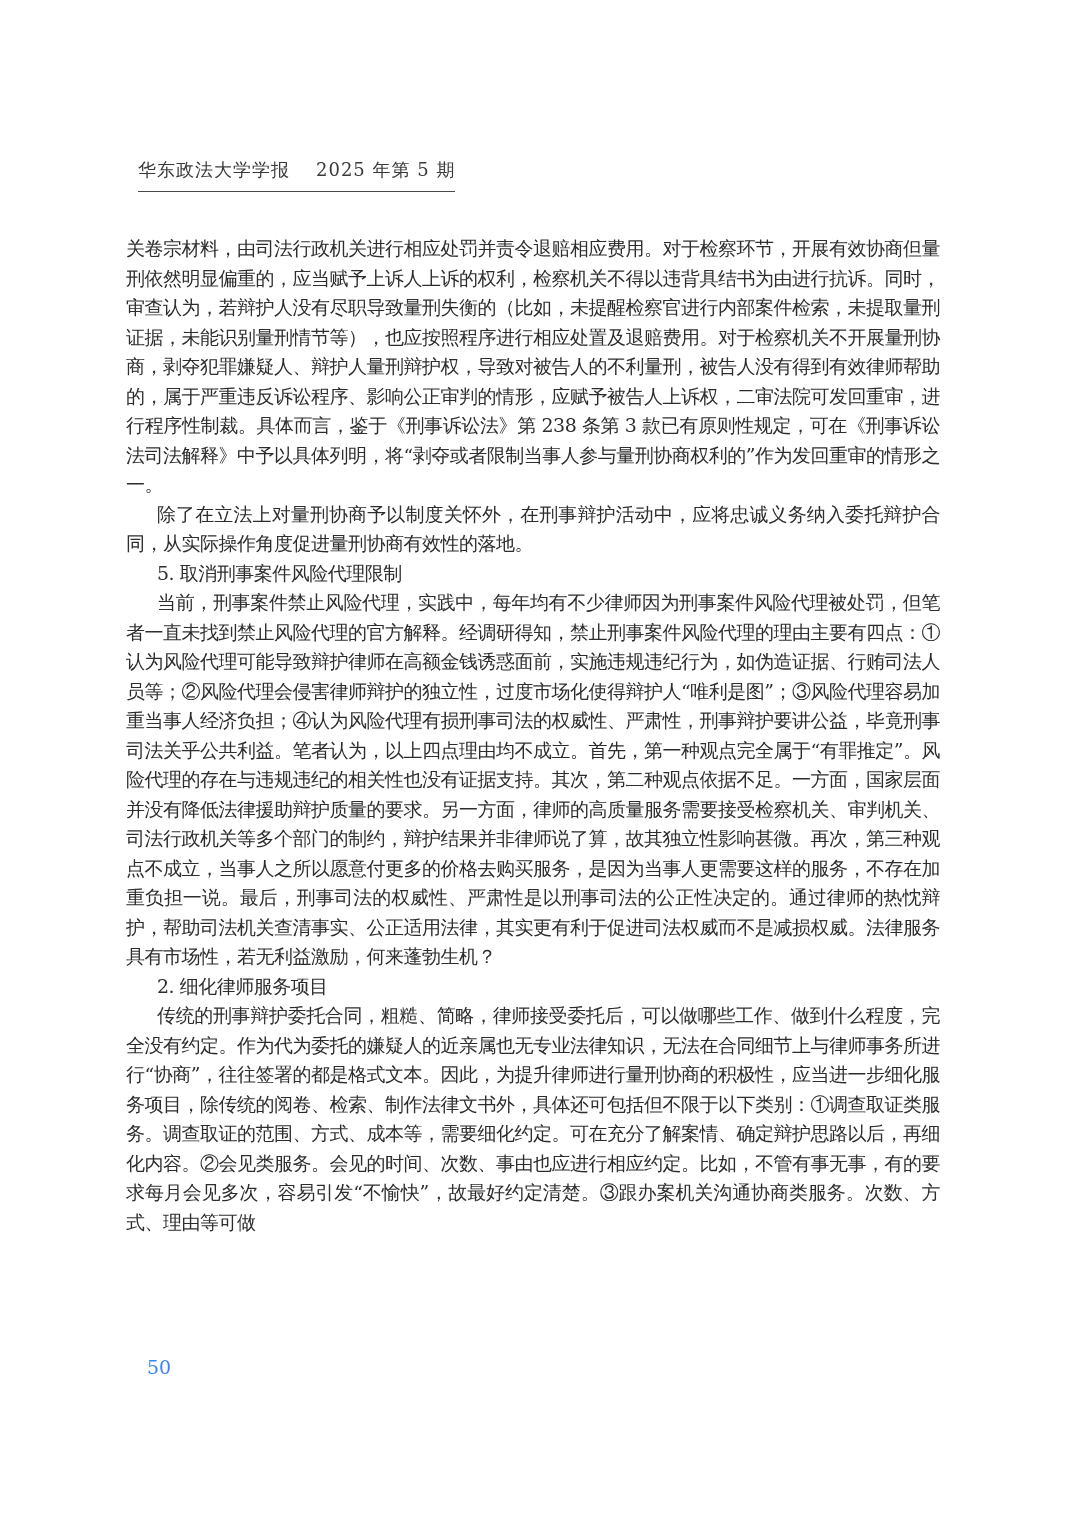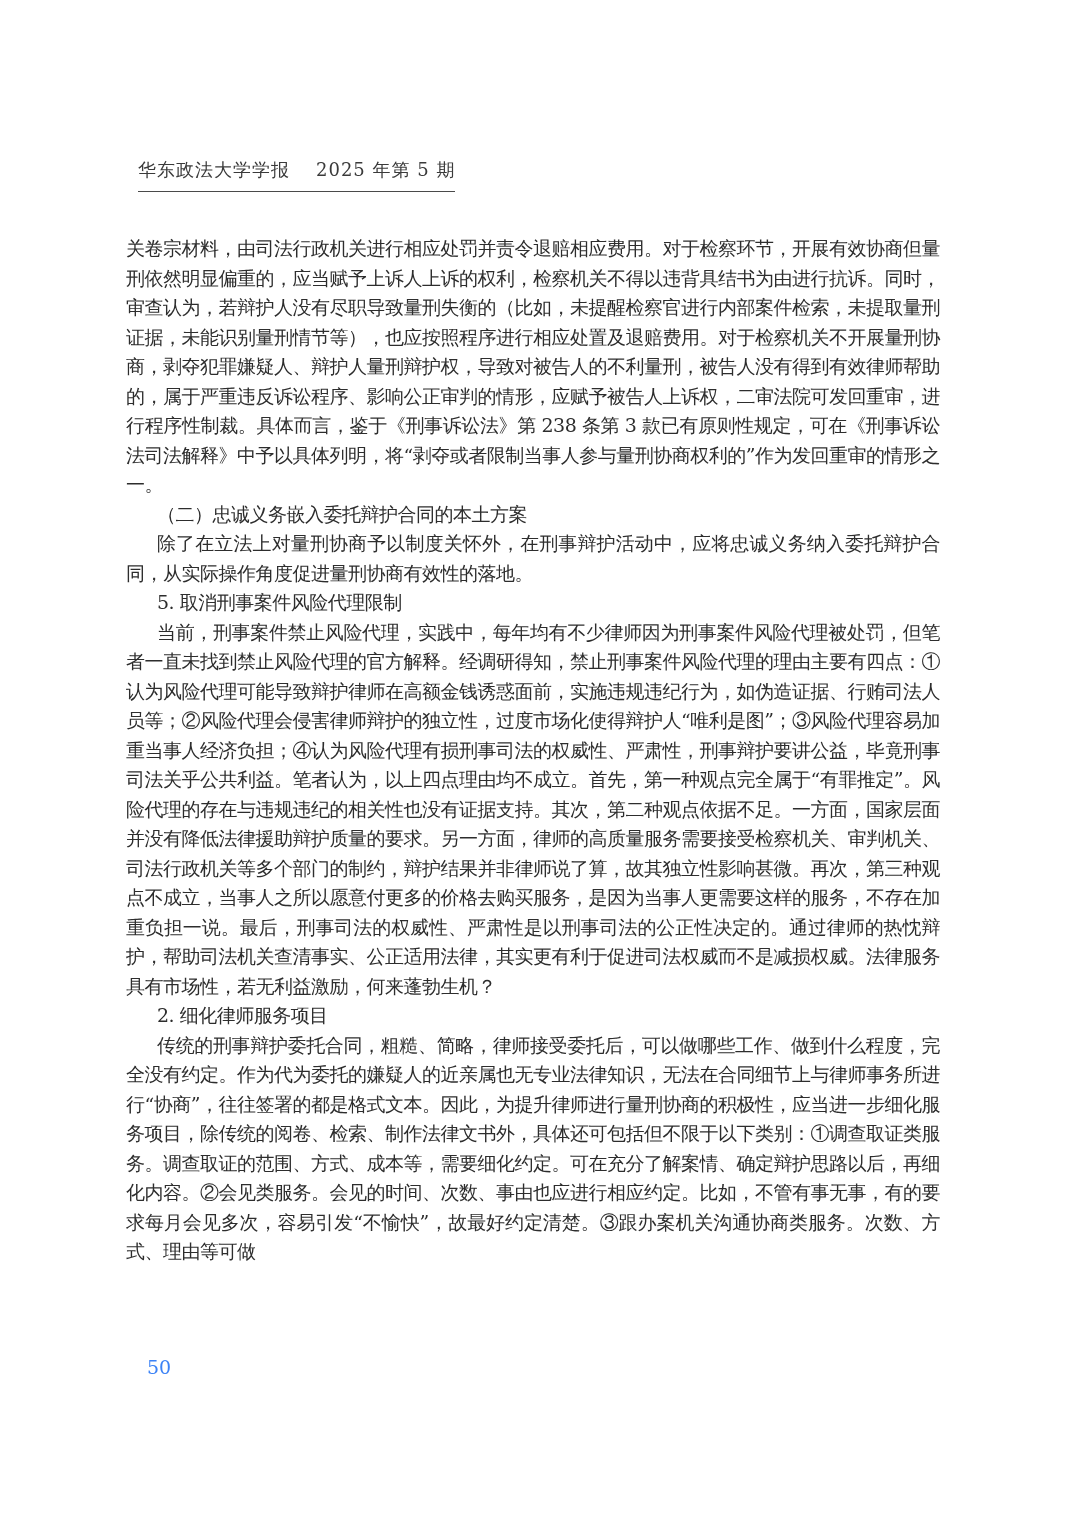--- a/index.html
+++ b/index.html
@@ -61,21 +61,20 @@
 <body>
 
 <div class="page">
 
   <div class="header">
     <span>华东政法大学学报</span><span class="issue">2025 年第 5 期</span>
   </div>
 
   <div class="content">
     <p>关卷宗材料，由司法行政机关进行相应处罚并责令退赔相应费用。对于检察环节，开展有效协商但量刑依然明显偏重的，应当赋予上诉人上诉的权利，检察机关不得以违背具结书为由进行抗诉。同时，审查认为，若辩护人没有尽职导致量刑失衡的（比如，未提醒检察官进行内部案件检索，未提取量刑证据，未能识别量刑情节等），也应按照程序进行相应处置及退赔费用。对于检察机关不开展量刑协商，剥夺犯罪嫌疑人、辩护人量刑辩护权，导致对被告人的不利量刑，被告人没有得到有效律师帮助的，属于严重违反诉讼程序、影响公正审判的情形，应赋予被告人上诉权，二审法院可发回重审，进行程序性制裁。具体而言，鉴于《刑事诉讼法》第 238 条第 3 款已有原则性规定，可在《刑事诉讼法司法解释》中予以具体列明，将“剥夺或者限制当事人参与量刑协商权利的”作为发回重审的情形之一。</p>
-    <p class="indent">（二）忠诚义务嵌入委托辩护合同的本土方案</p>
     <p class="indent">除了在立法上对量刑协商予以制度关怀外，在刑事辩护活动中，应将忠诚义务纳入委托辩护合同，从实际操作角度促进量刑协商有效性的落地。</p>
     <p class="indent">5. 取消刑事案件风险代理限制</p>
     <p class="indent">当前，刑事案件禁止风险代理，实践中，每年均有不少律师因为刑事案件风险代理被处罚，但笔者一直未找到禁止风险代理的官方解释。经调研得知，禁止刑事案件风险代理的理由主要有四点：①认为风险代理可能导致辩护律师在高额金钱诱惑面前，实施违规违纪行为，如伪造证据、行贿司法人员等；②风险代理会侵害律师辩护的独立性，过度市场化使得辩护人“唯利是图”；③风险代理容易加重当事人经济负担；④认为风险代理有损刑事司法的权威性、严肃性，刑事辩护要讲公益，毕竟刑事司法关乎公共利益。笔者认为，以上四点理由均不成立。首先，第一种观点完全属于“有罪推定”。风险代理的存在与违规违纪的相关性也没有证据支持。其次，第二种观点依据不足。一方面，国家层面并没有降低法律援助辩护质量的要求。另一方面，律师的高质量服务需要接受检察机关、审判机关、司法行政机关等多个部门的制约，辩护结果并非律师说了算，故其独立性影响甚微。再次，第三种观点不成立，当事人之所以愿意付更多的价格去购买服务，是因为当事人更需要这样的服务，不存在加重负担一说。最后，刑事司法的权威性、严肃性是以刑事司法的公正性决定的。通过律师的热忱辩护，帮助司法机关查清事实、公正适用法律，其实更有利于促进司法权威而不是减损权威。法律服务具有市场性，若无利益激励，何来蓬勃生机？</p>
     <p class="indent">2. 细化律师服务项目</p>
     <p class="indent">传统的刑事辩护委托合同，粗糙、简略，律师接受委托后，可以做哪些工作、做到什么程度，完全没有约定。作为代为委托的嫌疑人的近亲属也无专业法律知识，无法在合同细节上与律师事务所进行“协商”，往往签署的都是格式文本。因此，为提升律师进行量刑协商的积极性，应当进一步细化服务项目，除传统的阅卷、检索、制作法律文书外，具体还可包括但不限于以下类别：①调查取证类服务。调查取证的范围、方式、成本等，需要细化约定。可在充分了解案情、确定辩护思路以后，再细化内容。②会见类服务。会见的时间、次数、事由也应进行相应约定。比如，不管有事无事，有的要求每月会见多次，容易引发“不愉快”，故最好约定清楚。③跟办案机关沟通协商类服务。次数、方式、理由等可做</p>
   </div>
 
   <div class="pagenum">50</div>
 
 </div>

